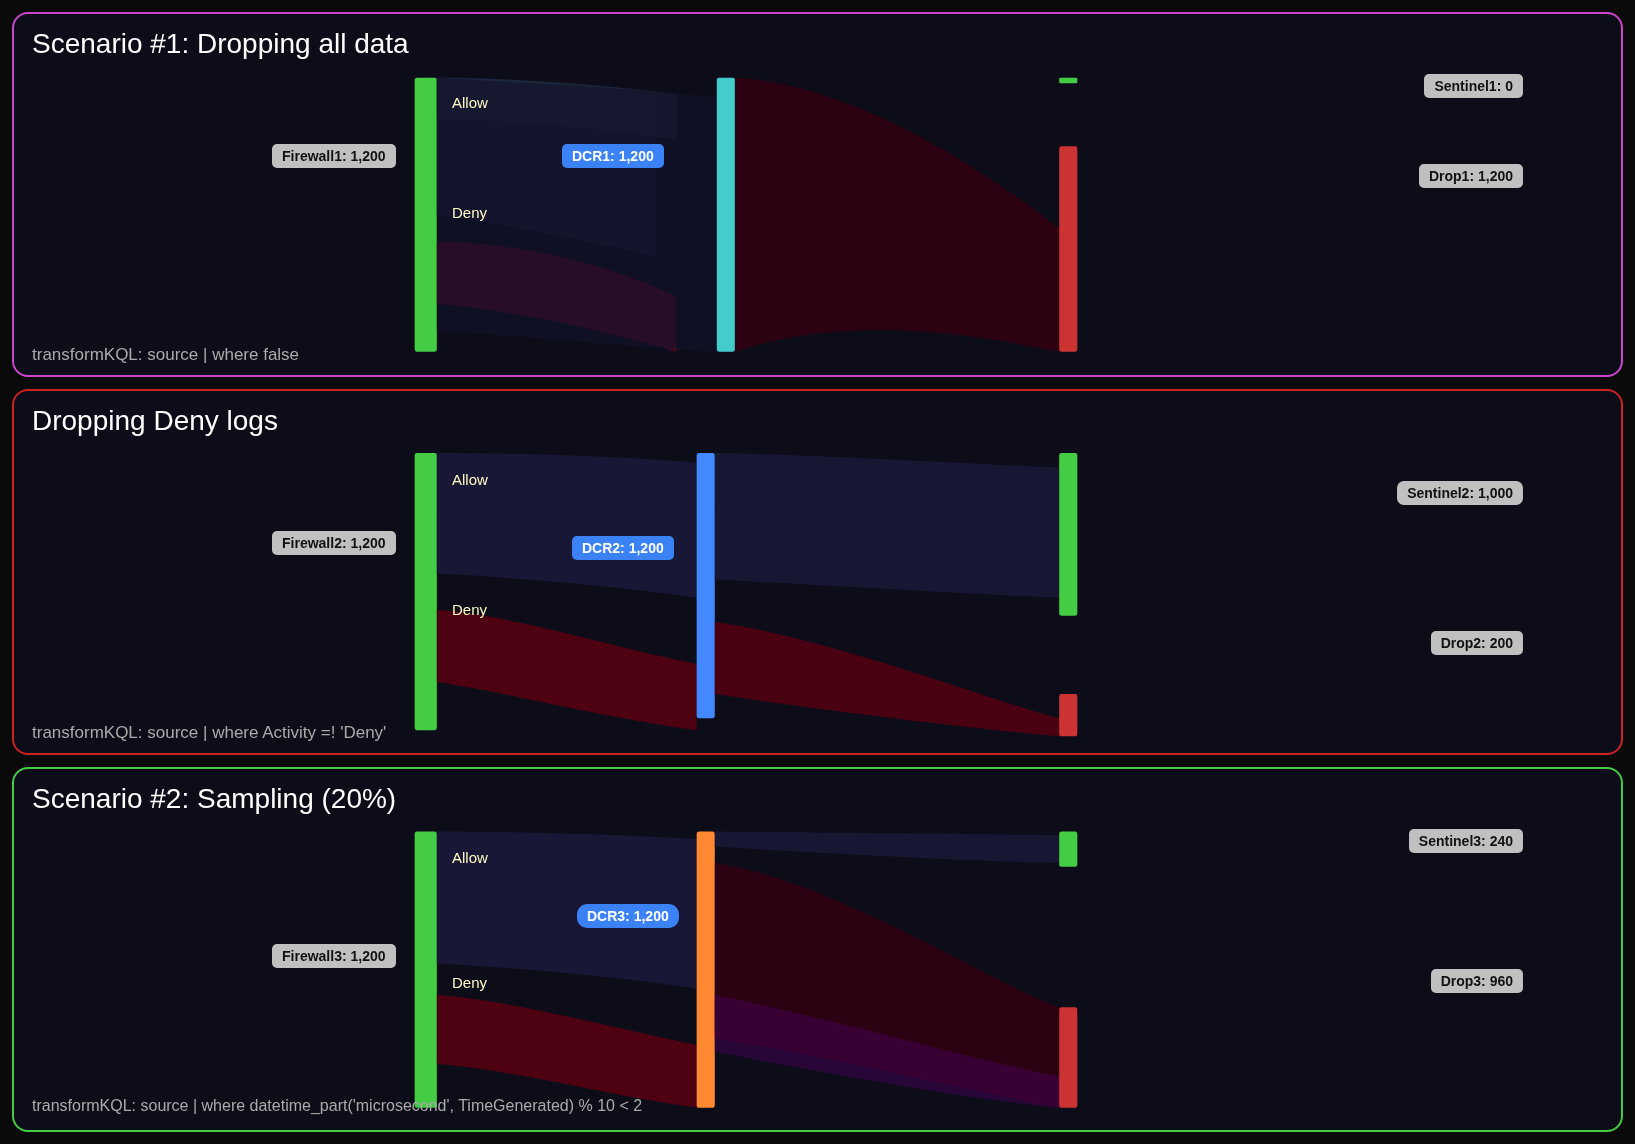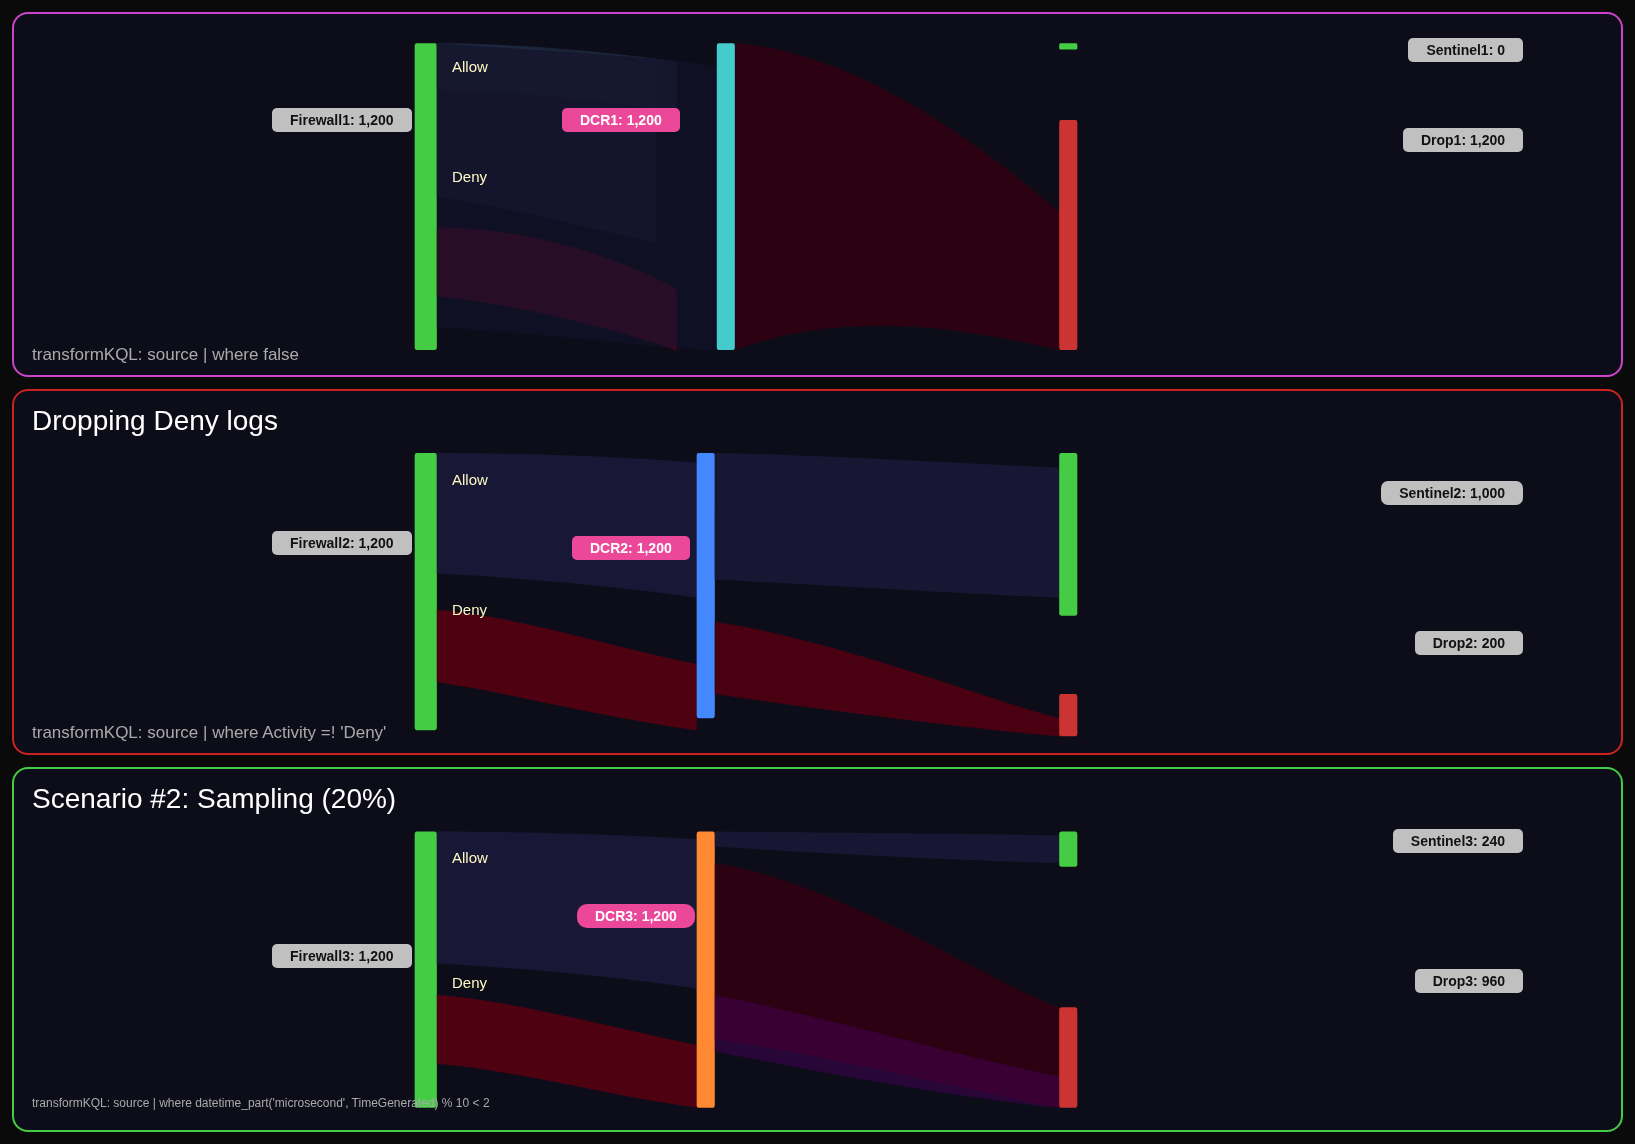--- a/index.html
+++ b/index.html
@@ -48,48 +48,49 @@
       position: relative;
     }
 
     
     .node-label {
       position: absolute;
       background: #c0c0c0;
       color: #111;
       font-size: 14px;
       font-weight: 600;
-      padding: 4px 18px;
+      padding: 4px 10px;
       border-radius: 5px;
       white-space: nowrap;
       z-index: 10;
     }
 
     .node-label-purple {
-      background: #ec4899;
+      background: #3b82f6;
       color: #fff;
     }
 
     .flow-label {
       position: absolute;
       color: #fef9c3;
       font-size: 15px;
       z-index: 10;
     }
 
     svg.flow-svg {
       position: absolute;
       top: 0; left: 0;
       width: 100%; height: 100%;
     }
   </style>
 </head>
 <body>
 
 <div class="scenario-panel panel-1">
+  <div class="panel-title">Scenario #1: Dropping all data</div>
 
   <div class="diagram-area">
     <svg class="flow-svg" viewBox="0 0 1560 220" preserveAspectRatio="none">
 
       <rect x="380" y="10" width="22" height="200" fill="#44cc44" rx="2"></rect>
 
       <path d="M402,10 C500,10 580,20 620,25 L620,140 C580,135 500,120 402,110 Z" fill="#1a1a3a" opacity="0.95"></path>
 
       <path d="M402,10 C500,10 600,18 640,22 L640,55 C600,50 500,42 402,40 Z" fill="#1e2a40" opacity="0.8"></path>
 
@@ -216,15 +217,15 @@
 
     <div class="node-label" style="right:80px; top:10px;">
       <span>Sentinel3:</span> <span>240</span>
     </div>
 
     <div class="node-label" style="right:80px; top:150px;">
       <span>Drop3:</span> <span>960</span>
     </div>
   </div>
 
-  <div class="transform-text" style="bottom:18px; font-size:12px; line-height:1.5;">transformKQL: source
+  <div class="transform-text" style="bottom:12px; font-size:16px; line-height:1.5;">transformKQL: source
 | where datetime_part('microsecond', TimeGenerated) % 10 &lt; 2</div>
 </div>
 
 </body></html>

